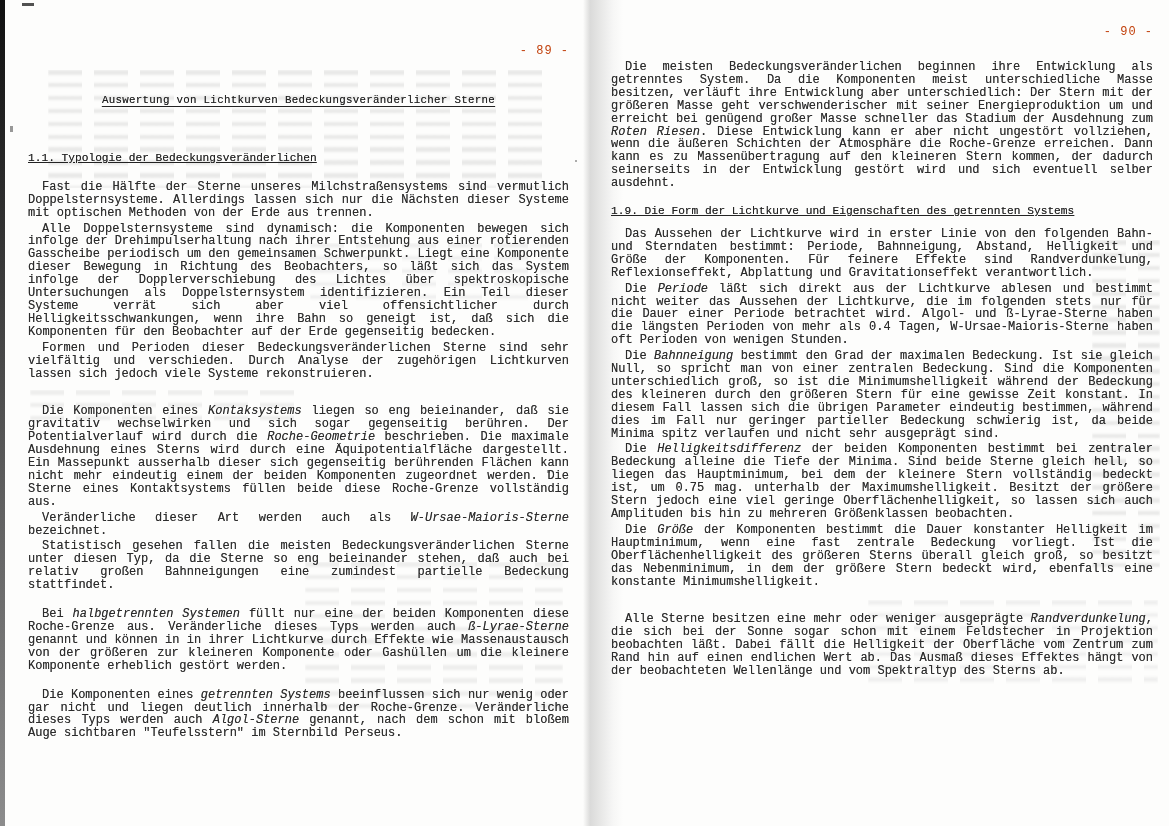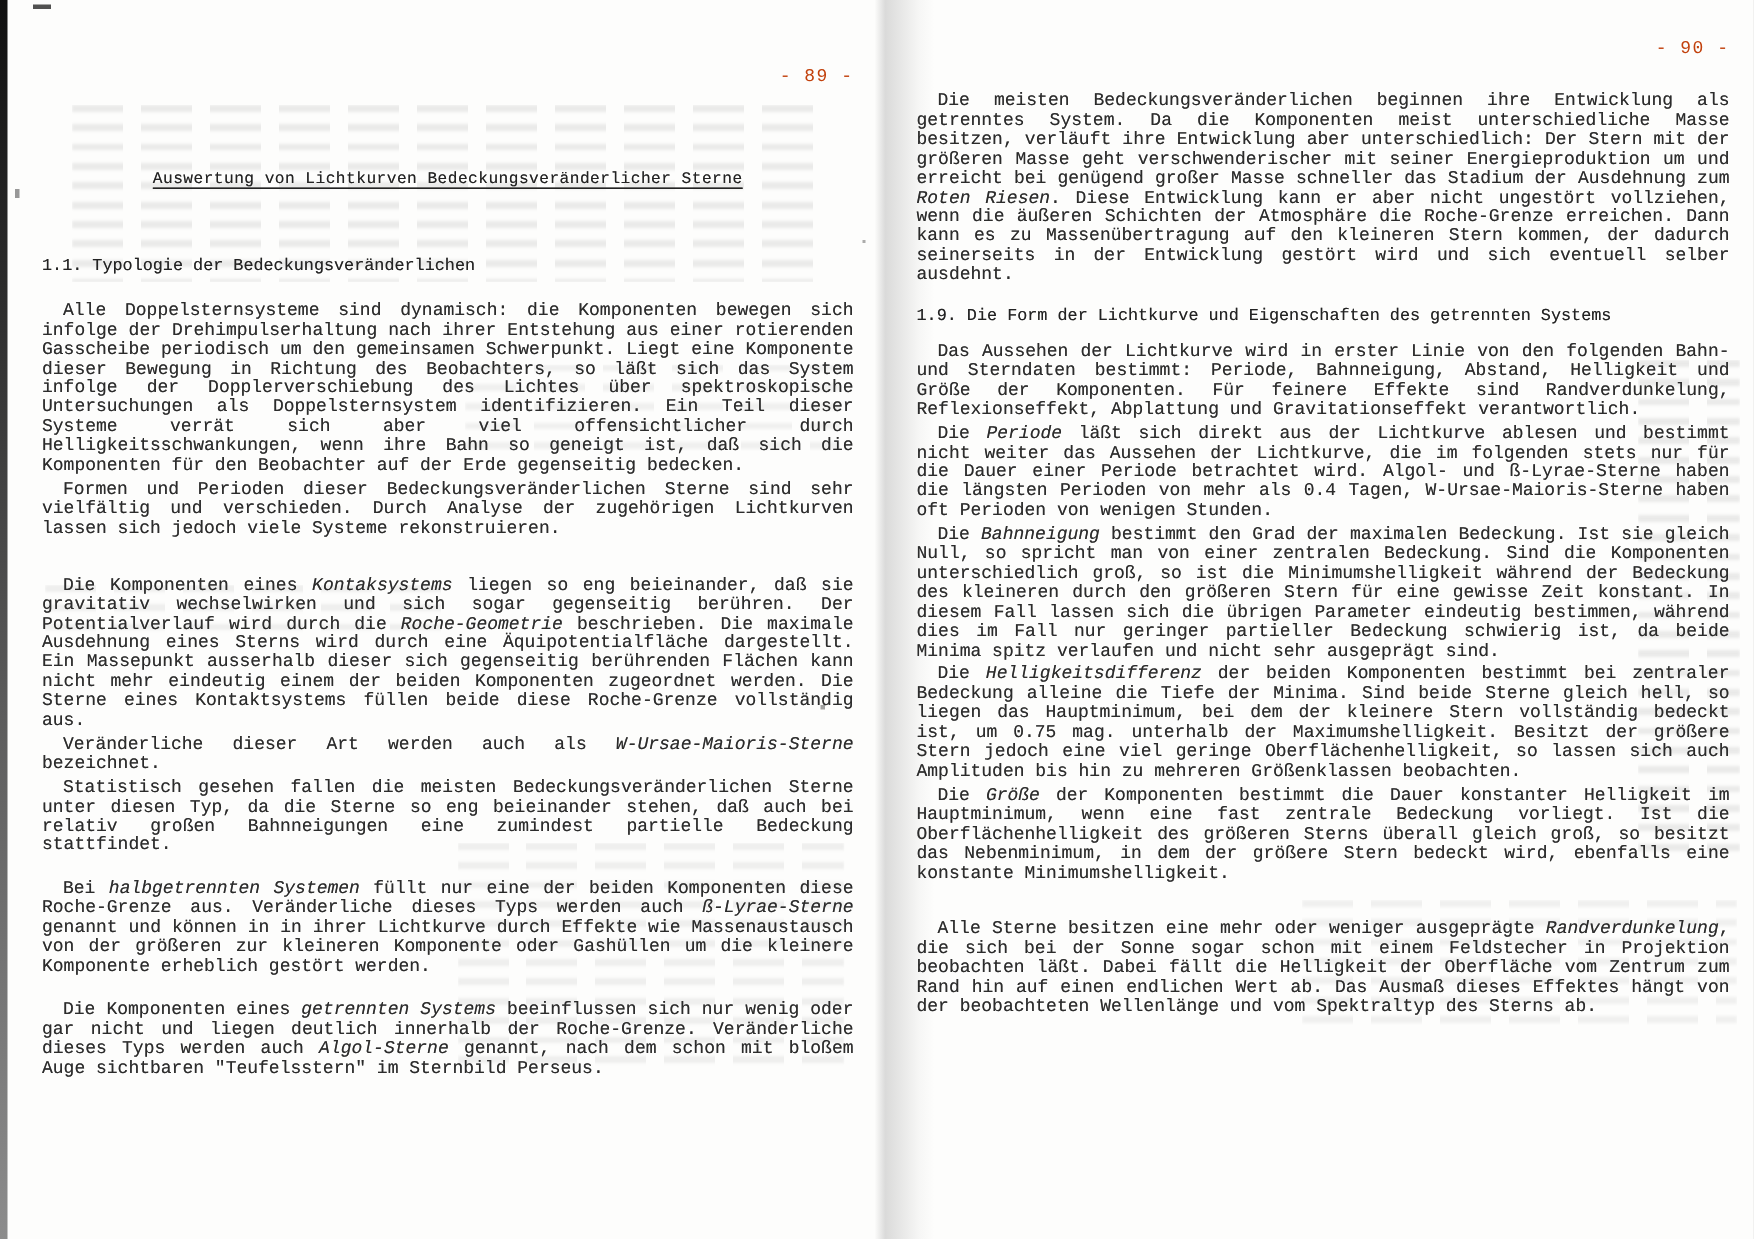--- a/index.html
+++ b/index.html
@@ -29,36 +29,36 @@
   }
   
   .page{position:absolute;top:0;}
   .page-left{left:28px;width:541px;}
   .page-right{left:611px;width:542px;}
   .page-number{
     text-align:right;font-size:12px;letter-spacing:1px;color:#c2410c;
   }
   .page-left  .page-number{padding-top:44px;}
   .page-right .page-number{padding-top:25px;}
-  .page-left  .page-body{margin-top:56px;}
+  .page-left  .page-body{margin-top:36px;}
   .page-right .page-body{margin-top:22px;}
   .page-body{
     font-size:12px;line-height:12.9px;text-align:justify;
     text-shadow:0 0 .4px rgba(20,20,20,.55);
   }
   .para{margin:0 0 3px 0;text-indent:14px;}
   .it{font-style:italic;}
   .title{
     font-size:10.8px;letter-spacing:.3px;text-align:center;
     text-decoration:underline;text-underline-offset:3px;color:#232323;
   }
   .heading{
     font-size:13px;text-decoration:underline;text-underline-offset:3px;color:#232323;
   }
-  .subheading{font-size:11.2px;color:#232323;}
+  .subheading{font-size:11.2px;color:#232323;text-decoration:underline;}
   .spacer{width:100%;}
 </style>
 </head>
 <body>
 
 <div class="canvas">
 
   <div class="edge-strip"></div>
   <div class="gutter"></div>
 
@@ -75,20 +75,21 @@
   <div class="speck" style="left:575px;top:160px;width:2px;height:2px;opacity:.4;"></div>
 
   <section class="page page-left">
     <div class="page-number">- 89 -</div>
     <div class="page-body">
         <div class="title">Auswertung von Lichtkurven Bedeckungsveränderlicher Sterne</div>
         <div class="spacer" style="height: 30px;"></div>
         <div class="spacer" style="height: 15px;"></div>
         <div class="subheading">1.1. Typologie der Bedeckungsveränderlichen</div>
         <div class="spacer" style="height: 16px;"></div>
+        <p class="para"><span>Fast die Hälfte der Sterne unseres Milchstraßensystems sind vermutlich Doppelsternsysteme. Allerdings lassen sich nur die Nächsten dieser Systeme mit optischen Methoden von der Erde aus trennen.</span></p>
         <p class="para"><span>Alle Doppelsternsysteme sind dynamisch: die Komponenten bewegen sich infolge der Drehimpulserhaltung nach ihrer Entstehung aus einer rotierenden Gasscheibe periodisch um den gemeinsamen Schwerpunkt. Liegt eine Komponente dieser Bewegung in Richtung des Beobachters, so läßt sich das System infolge der Dopplerverschiebung des Lichtes über spektroskopische Untersuchungen als Doppelsternsystem identifizieren. Ein Teil dieser Systeme verrät sich aber viel offensichtlicher durch Helligkeitsschwankungen, wenn ihre Bahn so geneigt ist, daß sich die Komponenten für den Beobachter auf der Erde gegenseitig bedecken.</span></p>
         <p class="para"><span>Formen und Perioden dieser Bedeckungsveränderlichen Sterne sind sehr vielfältig und verschieden. Durch Analyse der zugehörigen Lichtkurven lassen sich jedoch viele Systeme rekonstruieren.</span></p>
         <div class="spacer" style="height: 22px;"></div>
         <p class="para"><span>Die Komponenten eines </span><span class="it">Kontaksystems</span><span> liegen so eng beieinander, daß sie gravitativ wechselwirken und sich sogar gegenseitig berühren. Der Potentialverlauf wird durch die </span><span class="it">Roche-Geometrie</span><span> beschrieben. Die maximale Ausdehnung eines Sterns wird durch eine Äquipotentialfläche dargestellt. Ein Massepunkt ausserhalb dieser sich gegenseitig berührenden Flächen kann nicht mehr eindeutig einem der beiden Komponenten zugeordnet werden. Die Sterne eines Kontaktsystems füllen beide diese Roche-Grenze vollständig aus.</span></p>
         <p class="para"><span>Veränderliche dieser Art werden auch als </span><span class="it">W-Ursae-Maioris-Sterne</span><span> bezeichnet.</span></p>
         <p class="para"><span>Statistisch gesehen fallen die meisten Bedeckungsveränderlichen Sterne unter diesen Typ, da die Sterne so eng beieinander stehen, daß auch bei relativ großen Bahnneigungen eine zumindest partielle Bedeckung stattfindet.</span></p>
         <div class="spacer" style="height: 13px;"></div>
         <p class="para"><span>Bei </span><span class="it">halbgetrennten Systemen</span><span> füllt nur eine der beiden Komponenten diese Roche-Grenze aus. Veränderliche dieses Typs werden auch </span><span class="it">ß-Lyrae-Sterne</span><span> genannt und können in in ihrer Lichtkurve durch Effekte wie Massenaustausch von der größeren zur kleineren Komponente oder Gashüllen um die kleinere Komponente erheblich gestört werden.</span></p>
         <div class="spacer" style="height: 13px;"></div>
         <p class="para"><span>Die Komponenten eines </span><span class="it">getrennten Systems</span><span> beeinflussen sich nur wenig oder gar nicht und liegen deutlich innerhalb der Roche-Grenze. Veränderliche dieses Typs werden auch </span><span class="it">Algol-Sterne</span><span> genannt, nach dem schon mit bloßem Auge sichtbaren "Teufelsstern" im Sternbild Perseus.</span></p>

